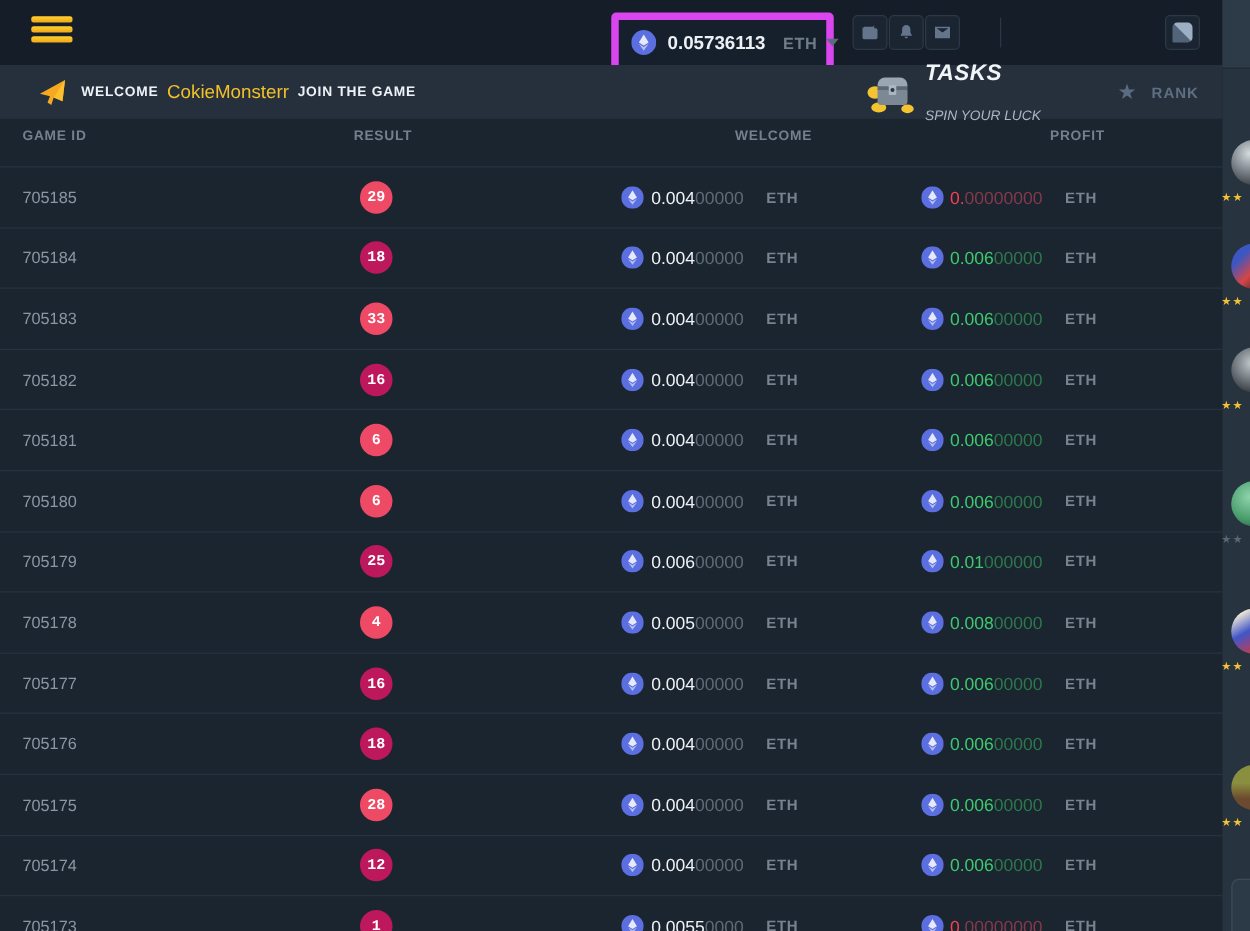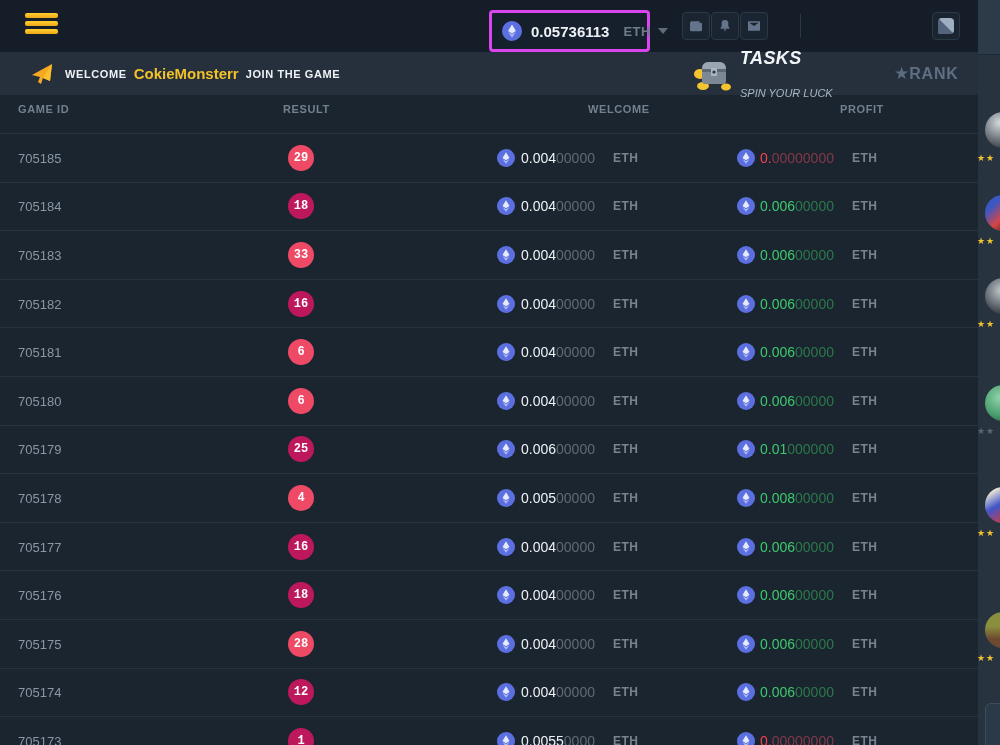--- a/index.html
+++ b/index.html
@@ -8,22 +8,22 @@
   .app { position:relative; width:1000px; height:745px; overflow:hidden; }
 
   
   .main { position:absolute; left:0; top:0; width:978px; height:745px; }
 
   
   .topbar { position:absolute; left:0; top:0; width:978px; height:52px; background:#141d28; }
   .hamburger { position:absolute; left:25px; top:13px; width:33px; height:26px; cursor:pointer; }
   .hamburger span { display:block; height:5px; margin-bottom:3px; border-radius:2px;
     background:linear-gradient(180deg,#ffd02e,#f0a818); }
-  .balance-pill { position:absolute; left:489px; top:10px; width:161px; height:32px;
-    border:3px solid #d946ef; border-radius:4px; background:#16202c;
+  .balance-pill { position:absolute; left:489px; top:10px; width:178px; height:32px;
+    border:6px solid #d946ef; border-radius:4px; background:#16202c;
     display:flex; align-items:center; padding:18px 10px; }
   .coin { display:inline-flex; width:18px; height:18px; flex:0 0 auto; }
   .coin svg { width:100%; height:100%; }
   .balance-pill .coin { width:20px; height:20px; }
   .balance-amount { color:#edf1f5; font-weight:bold; font-size:15px; margin-left:9px; }
   .balance-cur { color:#707c89; font-size:13px; font-weight:bold; margin-left:14px; letter-spacing:.5px; }
   .caret { display:inline-block; width:0; height:0; border-left:5px solid transparent;
     border-right:5px solid transparent; border-top:6px solid #5d6b7a; margin-left:7px; }
   .iconbtn { position:absolute; top:12px; width:28px; height:28px; border:1px solid #2b3846;
     border-radius:4px; background:#1a2531; display:flex; align-items:center; justify-content:center;
@@ -38,29 +38,29 @@
   .username { color:#eef2f6; font-weight:bold; font-size:14px; margin-left:8px; }
   .btn-chat { left:932px; top:12px; }
   .chatglyph { width:16px; height:16px; border-radius:4px 4px 4px 1px;
     background:linear-gradient(45deg,#53647a 49%,#9db0c3 51%); }
 
   
   .banner { position:absolute; left:0; top:52px; width:978px; height:43px; background:#26303d; }
   .megaphone { position:absolute; left:30px; top:9px; width:26px; height:26px; }
   .welcome { position:absolute; left:65px; top:0; height:43px; display:flex; align-items:center; }
   .welcome .w-pre, .welcome .w-suf { color:#eef2f6; font-size:11px; font-weight:bold; letter-spacing:.6px; }
-  .welcome .w-name { color:#f2c028; font-size:15px; font-weight:bold; margin:0 7px; }
+  .welcome .w-name { color:#f2c028; font-size:15px; font-weight:normal; margin:0 7px; }
   .tasks { position:absolute; left:690px; top:0; height:43px; display:flex; align-items:center; cursor:pointer; }
   .tasks-ico { width:42px; height:36px; }
   .tasks-text { margin-left:8px; font-style:italic; }
   .tasks-title { color:#f2f5f8; font-weight:bold; font-size:18px; letter-spacing:.4px; }
   .tasks-sub { color:#aab6c2; font-size:11px; margin-top:18px; }
   .rank { position:absolute; left:894px; top:0; height:43px; display:flex; align-items:center; cursor:pointer; }
   .rank-star { color:#5a6c80; font-size:17px; }
-  .rank-label { color:#5d6f82; font-size:16px; font-weight:bold; letter-spacing:.8px; margin-left:0; }
+  .rank-label { color:#5d6f82; font-size:12px; font-weight:bold; letter-spacing:.8px; margin-left:12px; }
 
   
   .table-header { position:absolute; left:0; top:95px; width:978px; height:38px; }
   .table-header span { position:absolute; top:8px; color:#74808d; font-size:11px;
     font-weight:bold; letter-spacing:.6px; }
   .h-gameid { left:18px; } .h-result { left:283px; } .h-amount { left:588px; } .h-profit { left:840px; }
   .tbody { position:absolute; left:0; top:133px; width:978px; }
   .row { position:relative; width:978px; height:48.6px; border-top:1px solid #27323f; cursor:pointer;text-align:center; }
   .cell { position:absolute; top:50%; transform:translateY(-50%); white-space:nowrap; }
   .game-id { left:18px; color:#8b96a3; font-size:13px; }

